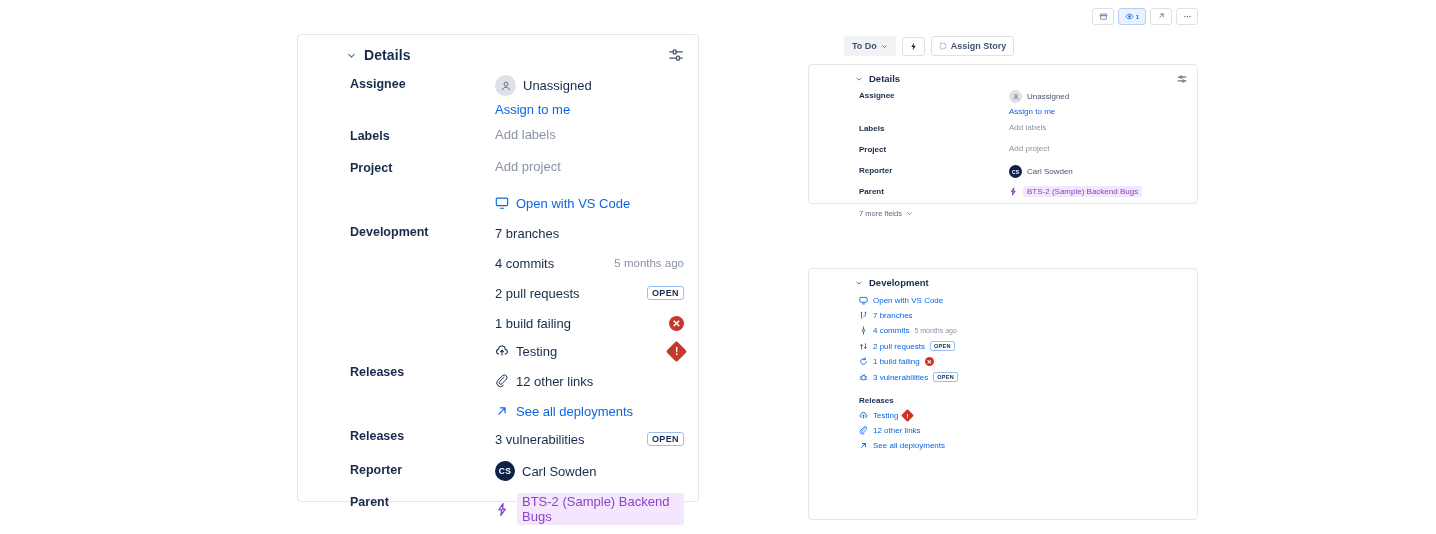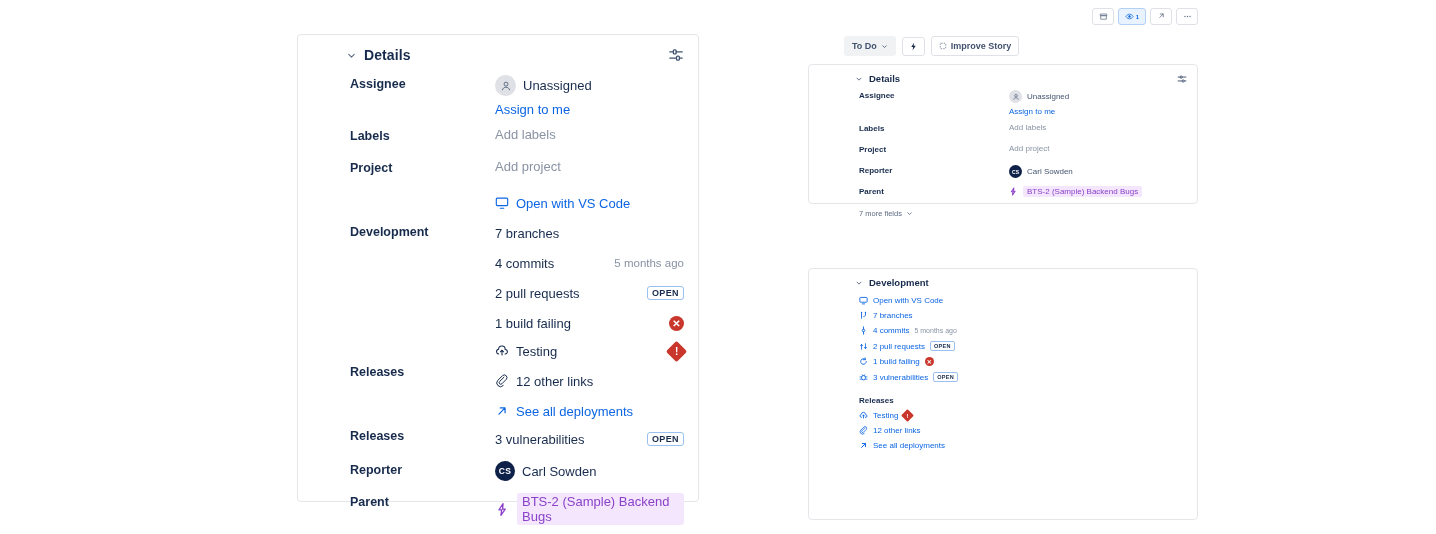--- a/index.html
+++ b/index.html
@@ -463,21 +463,21 @@
       <svg width="9" height="9" viewBox="0 0 16 16">
           <path d="M9 1.5L4 9h3.3l-.9 5.5L12 6.8H8.3z" fill="#172b4d"></path>
         </svg>
     </div>
     <div class="r-chip ghost">
       <span>
         <svg width="8" height="8" viewBox="0 0 16 16">
             <rect x="2.5" y="2.5" width="11" height="11" rx="1.5" fill="none" stroke="#5e6c84" stroke-width="1.4" stroke-dasharray="3 2.2"></rect>
           </svg>
       </span>
-      <span>Improve Story</span>
+      <span>Assign Story</span>
     </div>
   </div>
 
   <div id="r-card-details" class="r-card card">
     <div class="r-head">
       <div class="r-chevron">
         <svg width="8" height="8" viewBox="0 0 16 16">
             <path d="M4 6.3l4 4 4-4" fill="none" stroke="#5e6c84" stroke-width="1.9" stroke-linecap="round" stroke-linejoin="round"></path>
           </svg>
       </div>

